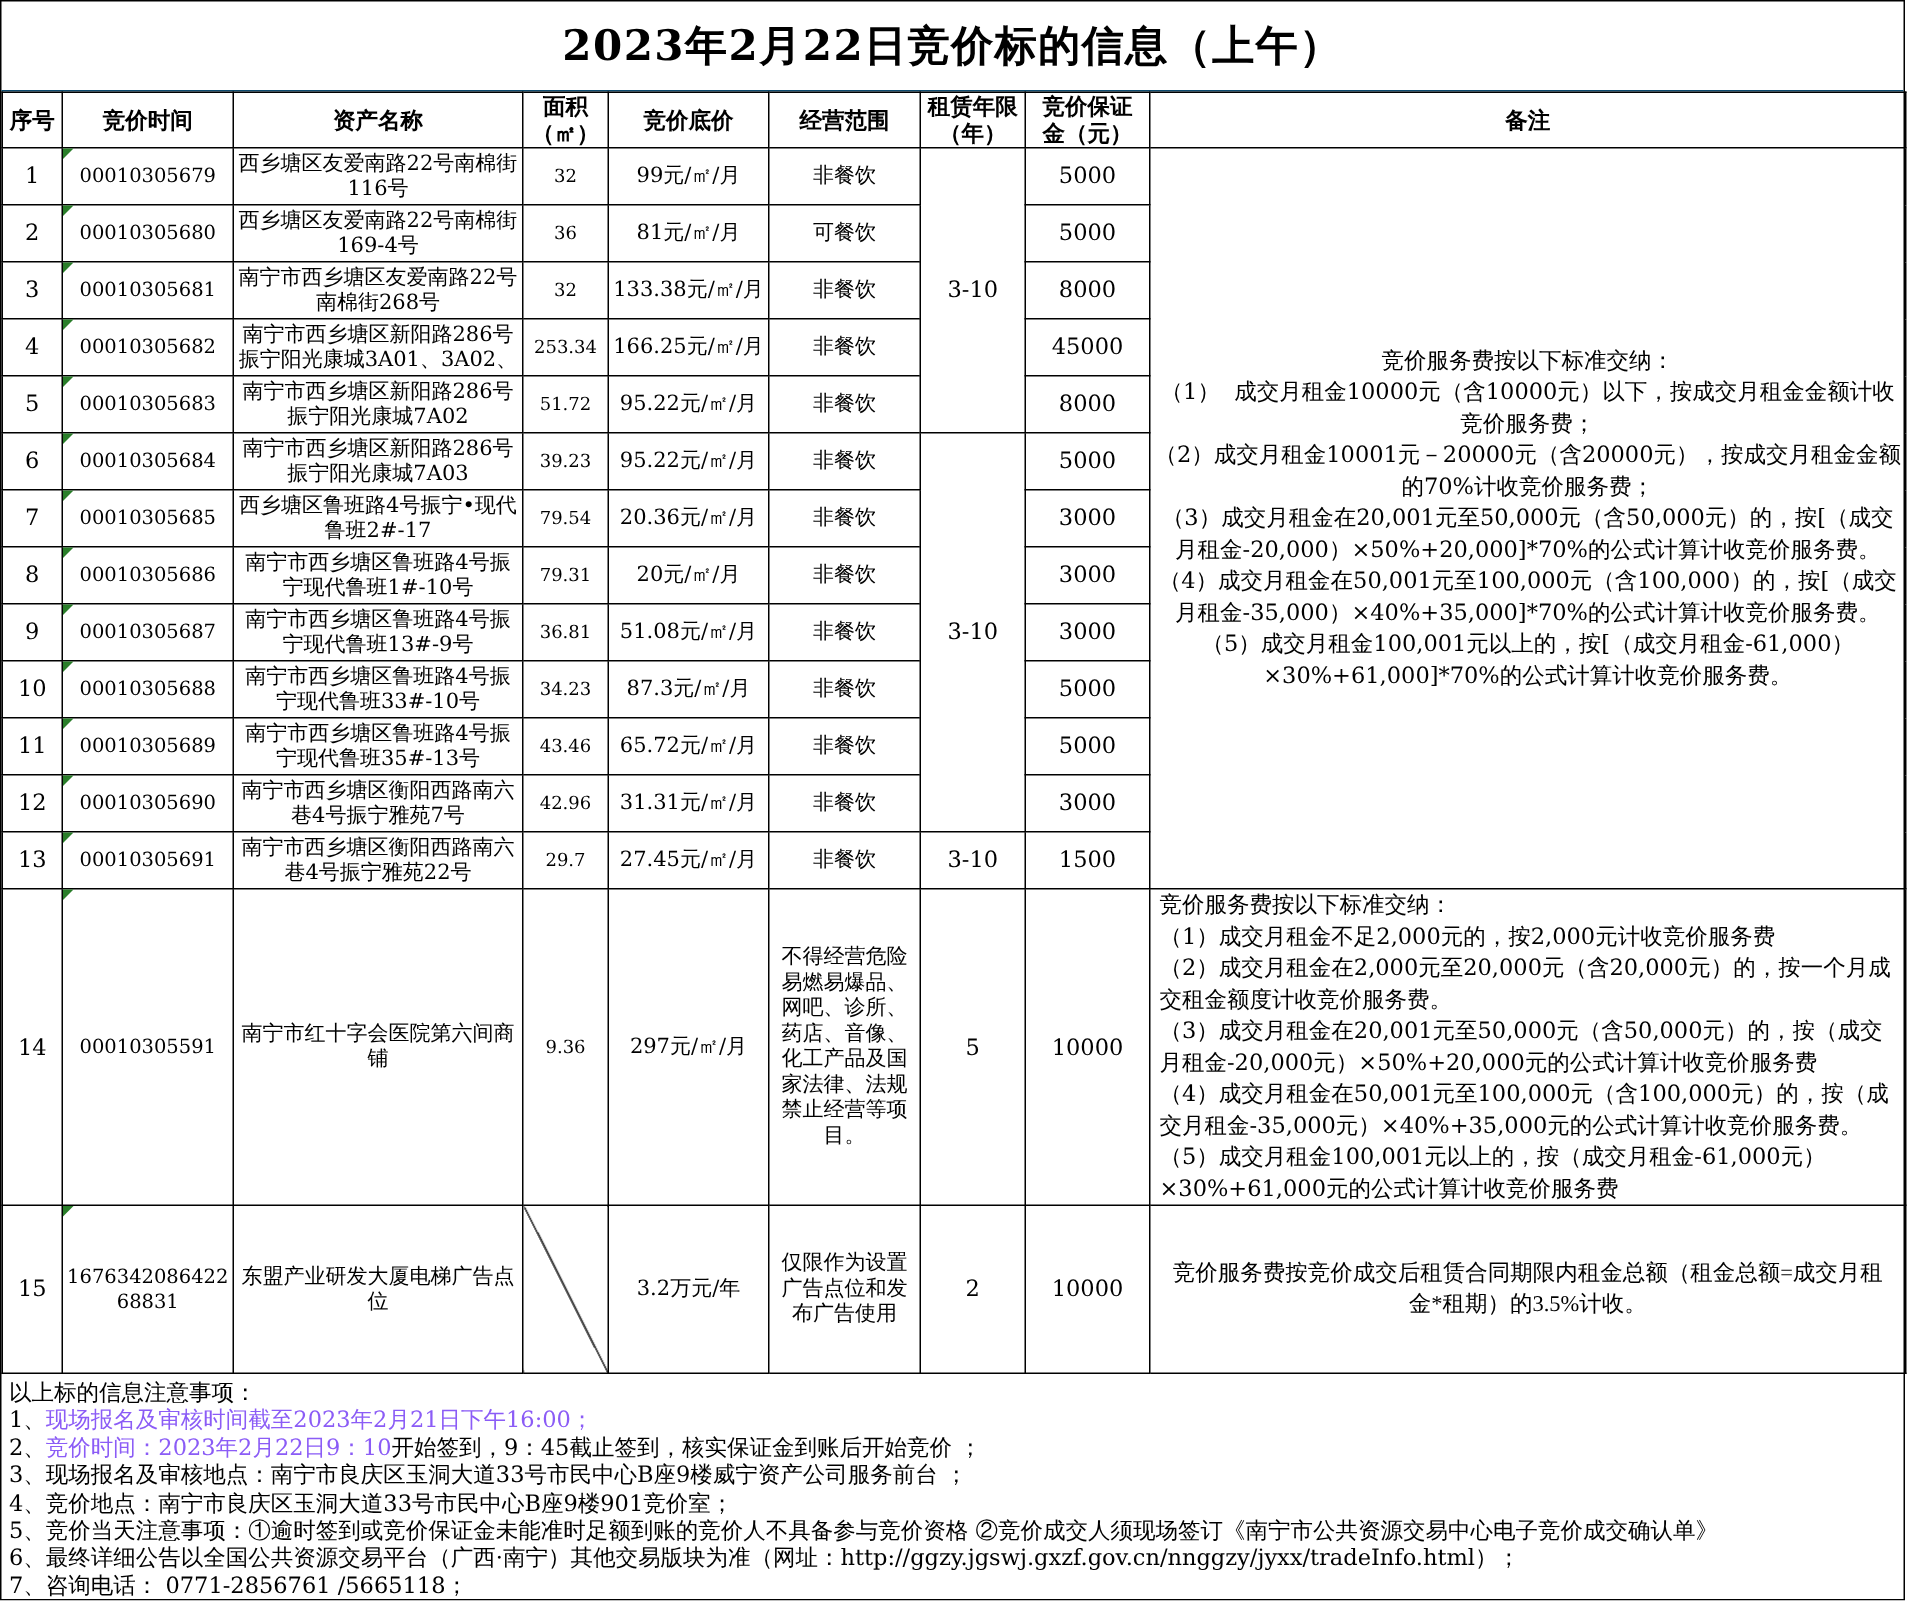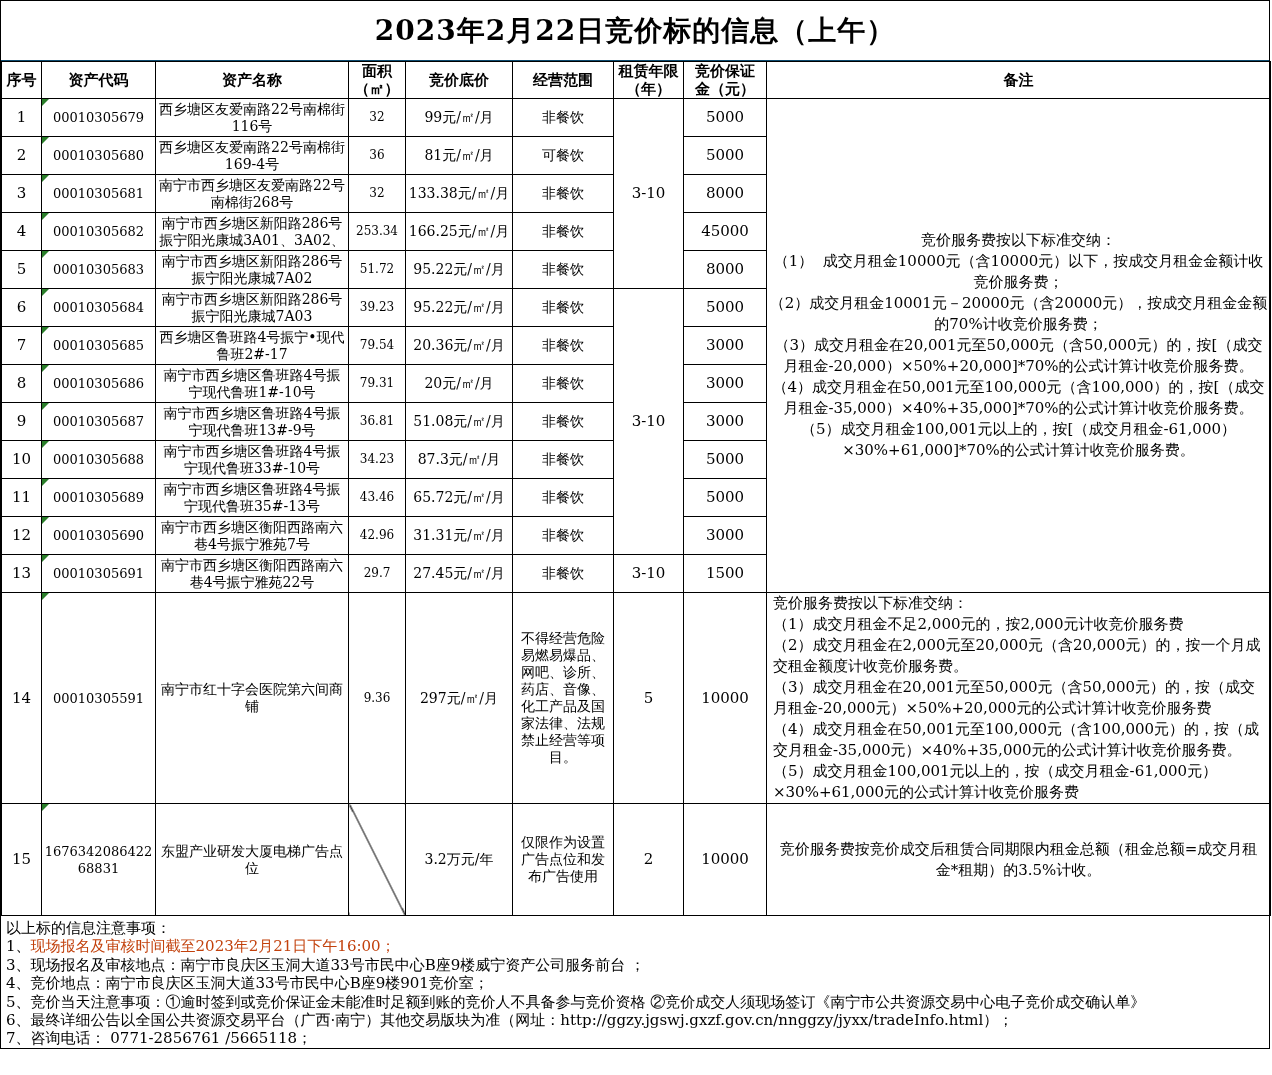--- a/index.html
+++ b/index.html
@@ -42,24 +42,24 @@
     background:linear-gradient(to top right,
       transparent calc(50% - 0.7px),
       #444 calc(50% - 0.7px),
       #444 calc(50% + 0.7px),
       transparent calc(50% + 0.7px));
   }
   td.remark-a{vertical-align:middle;}
   .ra-line{font-size:15px;line-height:21px;text-align:center;white-space:pre-wrap;}
   td.remark-b{vertical-align:middle;text-align:left;padding:0 6px;}
   .rb-line{font-size:15px;line-height:21px;text-align:left;white-space:pre-wrap;}
-  td.remark-c{font-size:15px;line-height:21px;padding:0 8px;}
+  td.remark-c{font-size:15px;line-height:21px;padding:0 8px;font-family:Liberation Serif, serif;}
   .notes{padding:3px 5px 0 5px;font-size:15px;line-height:18.4px;}
   .notes div{white-space:pre-wrap;}
-  .red{color:#c2410c;}
+  .red{color:#8b5cf6;}
 </style>
 </head>
 <body>
 
 <div class="sheet">
   <div class="title">2023年2月22日竞价标的信息（上午）</div>
 
   <table>
     <colgroup>
       <col style="width:40px">
@@ -68,21 +68,21 @@
       <col style="width:57px">
         <col style="width:107px">
         <col style="width:101px">
       <col style="width:70px">
         <col style="width:83px">
         <col style="width:504px">
     </colgroup>
     <thead>
       <tr>
         <th>序号</th>
-        <th>资产代码</th>
+        <th>竞价时间</th>
         <th>资产名称</th>
         <th>面积
 （㎡）</th>
         <th>竞价底价</th>
         <th>经营范围</th>
         <th>租赁年限
 （年）</th>
         <th>竞价保证
 金（元）</th>
         <th>备注</th>
@@ -275,19 +275,20 @@
         <td>2</td>
         <td>10000</td>
         <td class="remark-c">竞价服务费按竞价成交后租赁合同期限内租金总额（租金总额=成交月租金*租期）的3.5%计收。</td>
       </tr>
     </tbody>
   </table>
 
   <div class="notes">
     <div>以上标的信息注意事项：</div>
     <div><span>1、</span><span class="red">现场报名及审核时间截至2023年2月21日下午16:00；</span></div>
+    <div><span>2、</span><span class="red">竞价时间：2023年2月22日9：10</span><span>开始签到，9：45截止签到，核实保证金到账后开始竞价 ；</span></div>
     <div>3、现场报名及审核地点：南宁市良庆区玉洞大道33号市民中心B座9楼威宁资产公司服务前台 ；</div>
     <div>4、竞价地点：南宁市良庆区玉洞大道33号市民中心B座9楼901竞价室；</div>
     <div>5、竞价当天注意事项：①逾时签到或竞价保证金未能准时足额到账的竞价人不具备参与竞价资格 ②竞价成交人须现场签订《南宁市公共资源交易中心电子竞价成交确认单》</div>
     <div>6、最终详细公告以全国公共资源交易平台（广西·南宁）其他交易版块为准（网址：http://ggzy.jgswj.gxzf.gov.cn/nnggzy/jyxx/tradeInfo.html）；</div>
     <div>7、咨询电话： 0771-2856761 /5665118；</div>
   </div>
 </div>
 
 </body></html>

